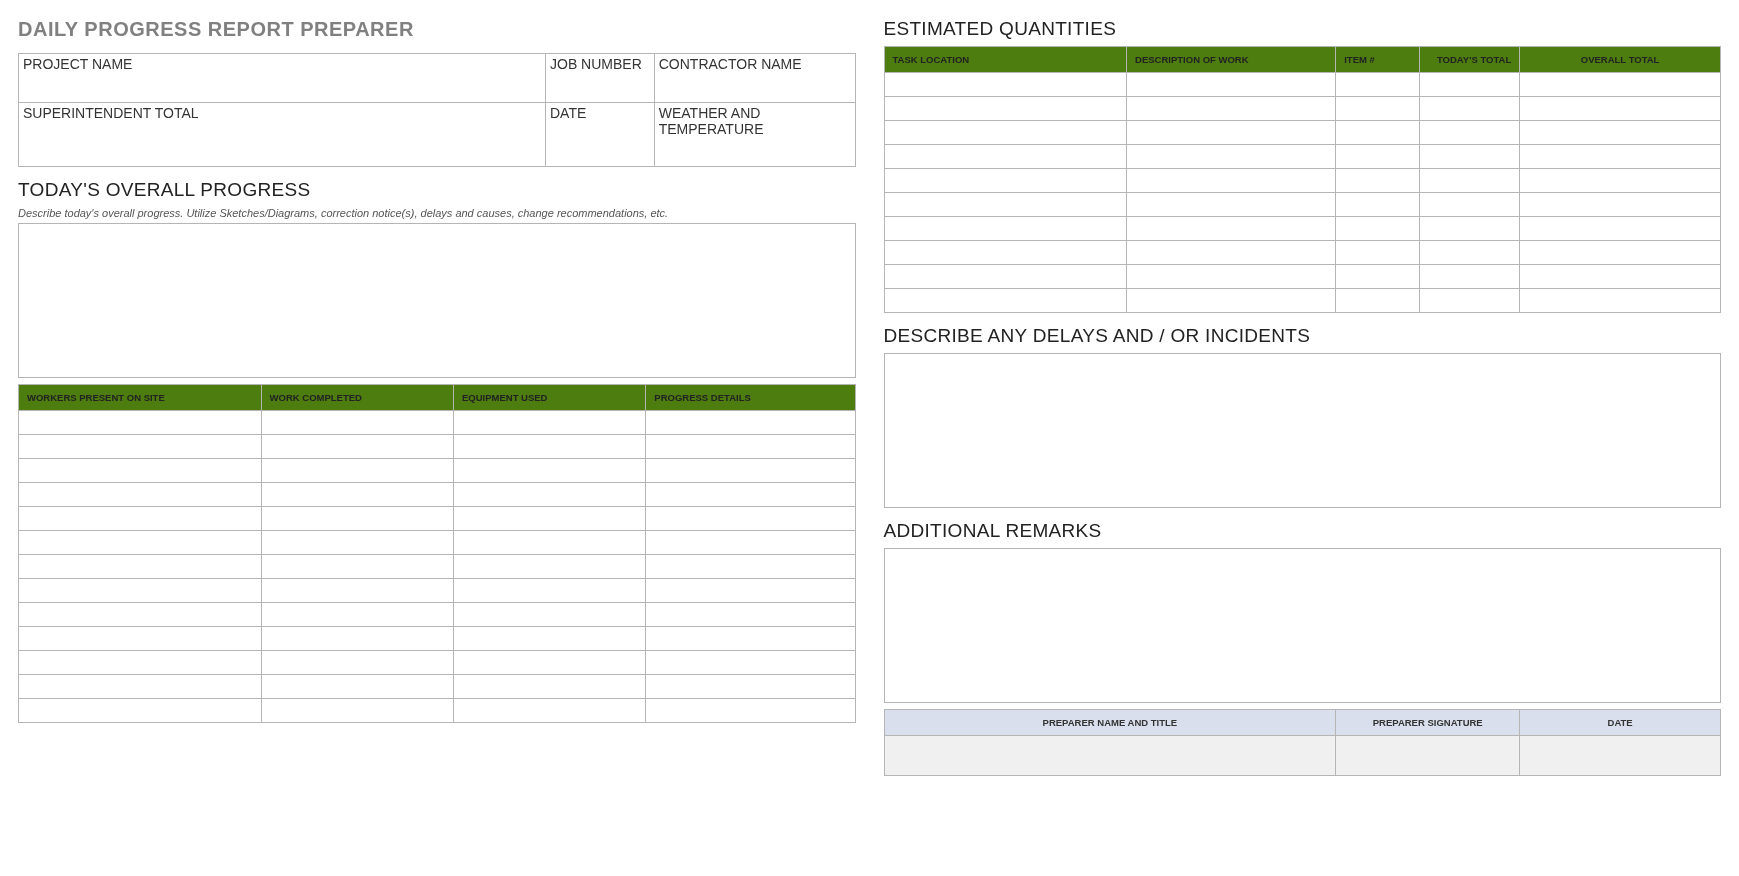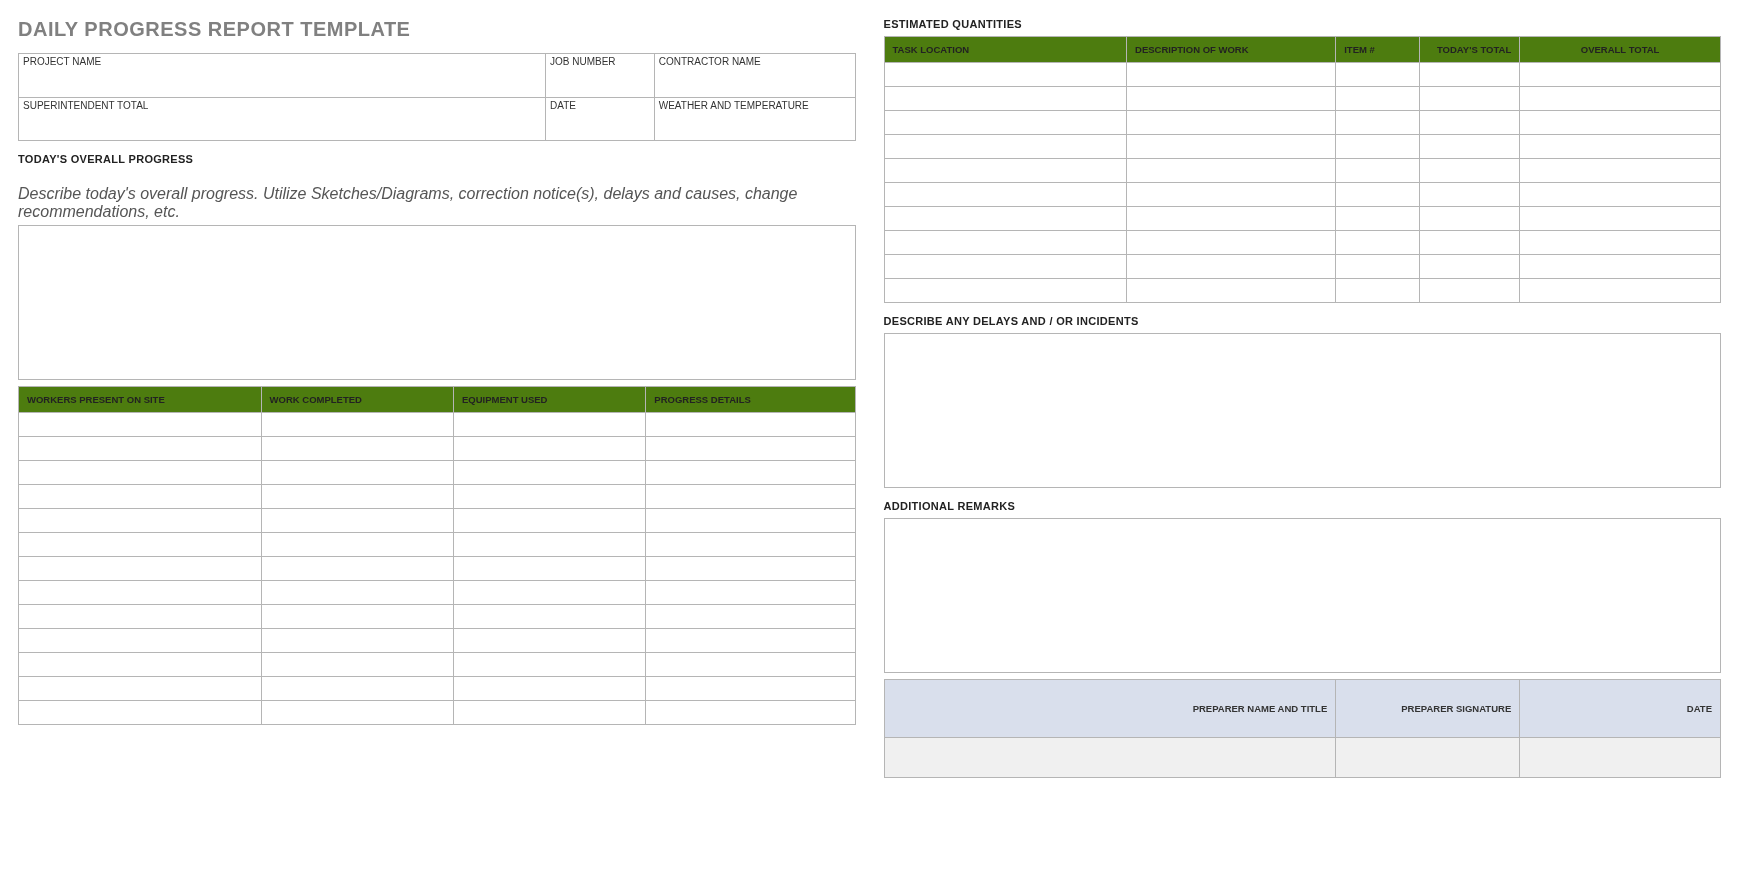--- a/index.html
+++ b/index.html
@@ -21,44 +21,44 @@
     flex-direction: column;
   }
   h1 {
     font-size: 20px;
     font-weight: bold;
     color: #808080;
     letter-spacing: 0.5px;
     margin: 0 0 12px 0;
   }
   h2 {
-    font-size: 11px;
-    font-weight: bold;
+    font-size: 19px;
+    font-weight: normal;
     color: #222;
     margin: 12px 0 6px 0;
     letter-spacing: 0.3px;
   }
   .instruction {
     font-style: italic;
-    font-size: 16px;
+    font-size: 11px;
     color: #555;
-    margin: 14px 0 4px 0;
+    margin: 0 0 4px 0;
   }
   table {
     width: 100%;
     border-collapse: collapse;
     table-layout: fixed;
   }
   table.form-table td,
   table.form-table th {
     border: 1px solid #b5b5b5;
     vertical-align: top;
   }
   table.form-table .label-cell {
-    font-size: 10px;
+    font-size: 14px;
     font-weight: normal;
     color: #333;
     padding: 2px 4px 0 4px;
     border-bottom: none;
     background: #fff;
   }
   table.form-table .input-cell {
     height: 30px;
     border-top: none;
     background: #fff;
@@ -80,39 +80,39 @@
   }
   table.data-table td {
     border: 1px solid #b5b5b5;
     height: 24px;
     background: #fff;
   }
   table.signoff th {
     background: #d9dfec;
     font-size: 9.5px;
     font-weight: bold;
-    text-align: right;
-    padding: 23px 8px;
+    text-align: center;
+    padding: 7px 8px;
     border: 1px solid #b5b5b5;
   }
   table.signoff td {
     border: 1px solid #b5b5b5;
     height: 40px;
     background: #f0f0f0;
   }
   .spacer-sm { height: 6px; }
 </style>
 </head>
 <body>
 
 <div class="page">
 
   <div class="col">
 
-    <h1>DAILY PROGRESS REPORT TEMPLATE</h1>
+    <h1>DAILY PROGRESS REPORT PREPARER</h1>
 
 
     <table class="form-table">
       <colgroup>
         <col style="width:63%">
           <col style="width:13%">
           <col style="width:24%">
       </colgroup>
       <tbody>
           <tr>

